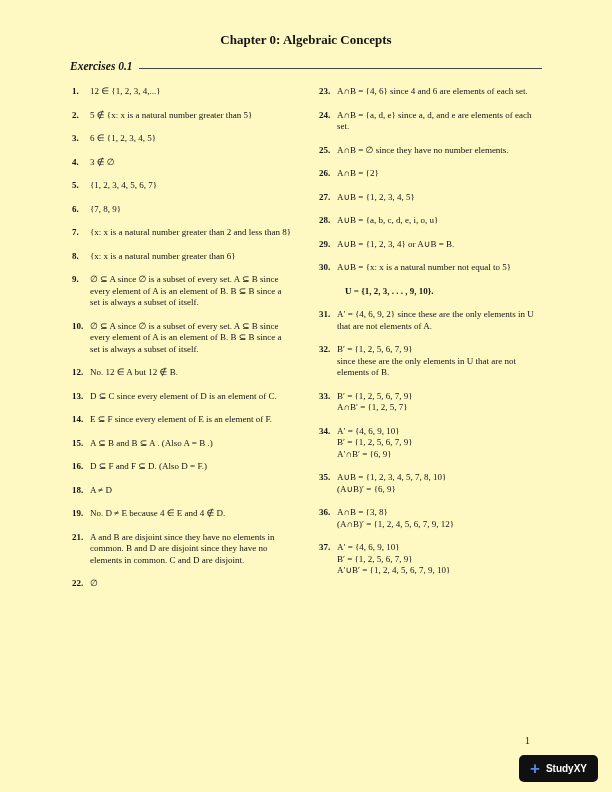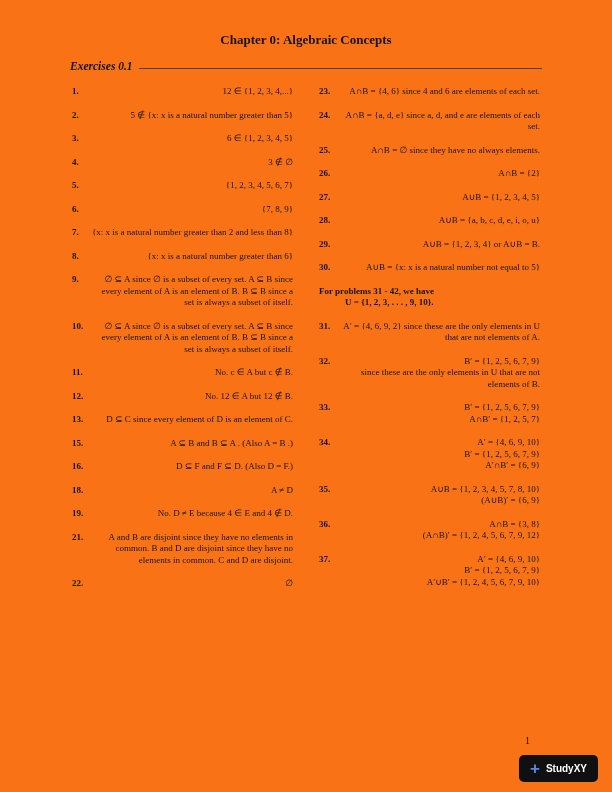--- a/index.html
+++ b/index.html
@@ -2,21 +2,21 @@
 <html><head>
 <meta charset="utf-8">
 <style>
   html, body { margin: 0; padding: 0; }
   body {
     width: 612px; height: 792px;
     background: #ffffff;
     font-family: "Liberation Serif", serif;
     color: #141414;
   }
-  .page { position: relative; width: 612px; height: 792px; overflow: hidden; background: #f97316; }
+  .page { position: relative; width: 612px; height: 792px; overflow: hidden; background: #fef9c3; }
   .doc-title {
     text-align: center;
     font-weight: bold;
     font-size: 13px;
     padding-top: 32px;
   }
   .exercises-heading {
     display: flex;
     align-items: baseline;
     margin: 12px 70px 8px 70px;
@@ -34,21 +34,21 @@
     transform: translateY(-1px);
   }
   .columns {
     display: flex;
     gap: 26px;
     padding: 6px 72px 0 72px;
   }
   .col { flex: 1; font-size: 9px; line-height: 11.5px; }
   .item { display: flex; margin-bottom: 12px; }
   .item .num { font-weight: bold; flex: 0 0 18px; width: 18px; }
-  .item .content { flex: 1; text-align: right; }
+  .item .content { flex: 1; }
   .note { font-weight: bold; margin: 0 0 12px 0; }
   .note .note-line2 { padding-left: 26px; }
   .footer-page {
     position: absolute;
     right: 82px;
     bottom: 46px;
     font-size: 10px;
   }
   .logo {
     position: absolute;
@@ -144,35 +144,35 @@
             <div class="line">∅ ⊆ A  since  ∅ is a subset of every set. A ⊆ B since every element of A is an element of B.  B ⊆ B  since a set is always a subset of itself.</div>
           </div>
         </div>
         <div class="item">
           <span class="num">10.</span>
           <div class="content">
             <div class="line">∅ ⊆ A  since  ∅ is a subset of every set. A ⊆ B since every element of A is an element of B.  B ⊆ B  since a set is always a subset of itself.</div>
           </div>
         </div>
         <div class="item">
-          <span class="num">11.</span>
-          <div class="content">
-            <div class="line">No.  c ∈ A  but  c ∉ B.</div>
-          </div>
-        </div>
-        <div class="item">
           <span class="num">12.</span>
           <div class="content">
             <div class="line">No. 12 ∈ A  but 12 ∉ B.</div>
           </div>
         </div>
         <div class="item">
           <span class="num">13.</span>
           <div class="content">
             <div class="line">D ⊆ C  since every element of D is an element of C.</div>
+          </div>
+        </div>
+        <div class="item">
+          <span class="num">14.</span>
+          <div class="content">
+            <div class="line">E ⊆ F  since every element of E is an element of F.</div>
           </div>
         </div>
         <div class="item">
           <span class="num">15.</span>
           <div class="content">
             <div class="line">A ⊆ B  and  B ⊆ A . (Also A = B .)</div>
           </div>
         </div>
         <div class="item">
           <span class="num">16.</span>
@@ -215,21 +215,21 @@
           </div>
           <div class="item">
             <span class="num">24.</span>
             <div class="content">
               <div class="line">A∩B = {a, d, e} since a, d, and e are elements of each set.</div>
             </div>
           </div>
           <div class="item">
             <span class="num">25.</span>
             <div class="content">
-              <div class="line">A∩B = ∅  since they have no always elements.</div>
+              <div class="line">A∩B = ∅  since they have no number elements.</div>
             </div>
           </div>
           <div class="item">
             <span class="num">26.</span>
             <div class="content">
               <div class="line">A∩B = {2}</div>
             </div>
           </div>
           <div class="item">
             <span class="num">27.</span>
@@ -250,21 +250,20 @@
             </div>
           </div>
           <div class="item">
             <span class="num">30.</span>
             <div class="content">
               <div class="line">A∪B =  {x: x is a natural number not equal to 5}</div>
             </div>
           </div>
         </div>
       <div class="note">
-        <div class="note-line1">For problems 31 - 42, we have</div>
         <div class="note-line2">U = {1, 2, 3, . . . , 9, 10}.</div>
       </div>
       <div id="right-col-bottom">
           <div class="item">
             <span class="num">31.</span>
             <div class="content">
               <div class="line">A′ = {4, 6, 9, 2} since these are the only elements in U that are not elements of A.</div>
             </div>
           </div>
           <div class="item">

